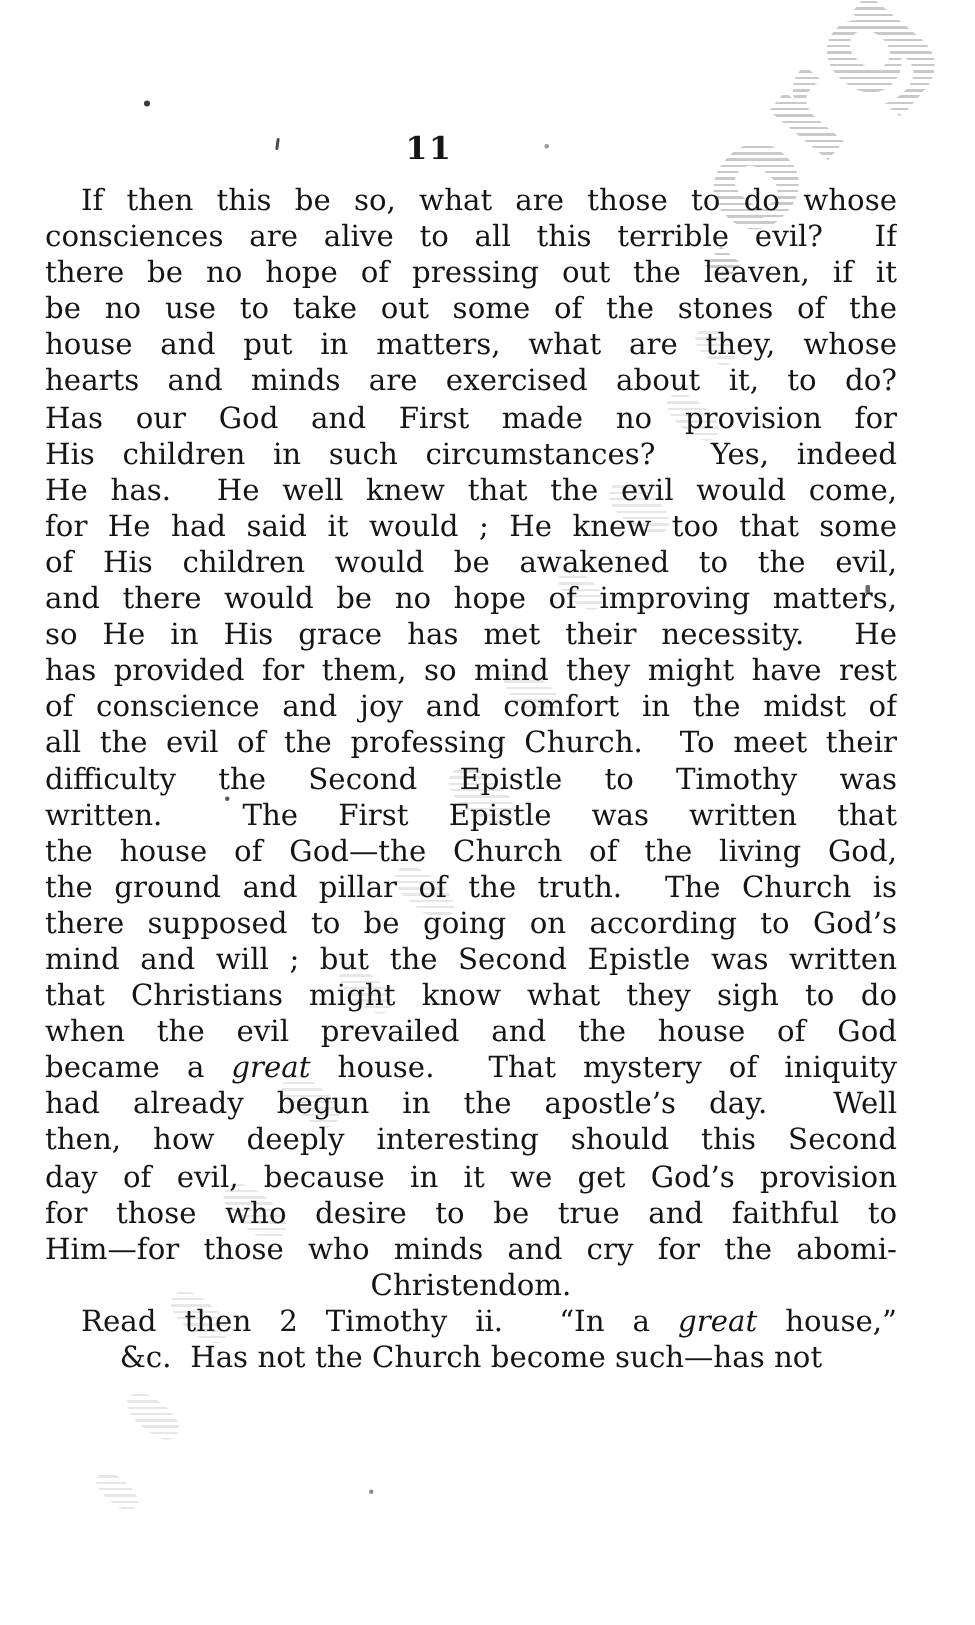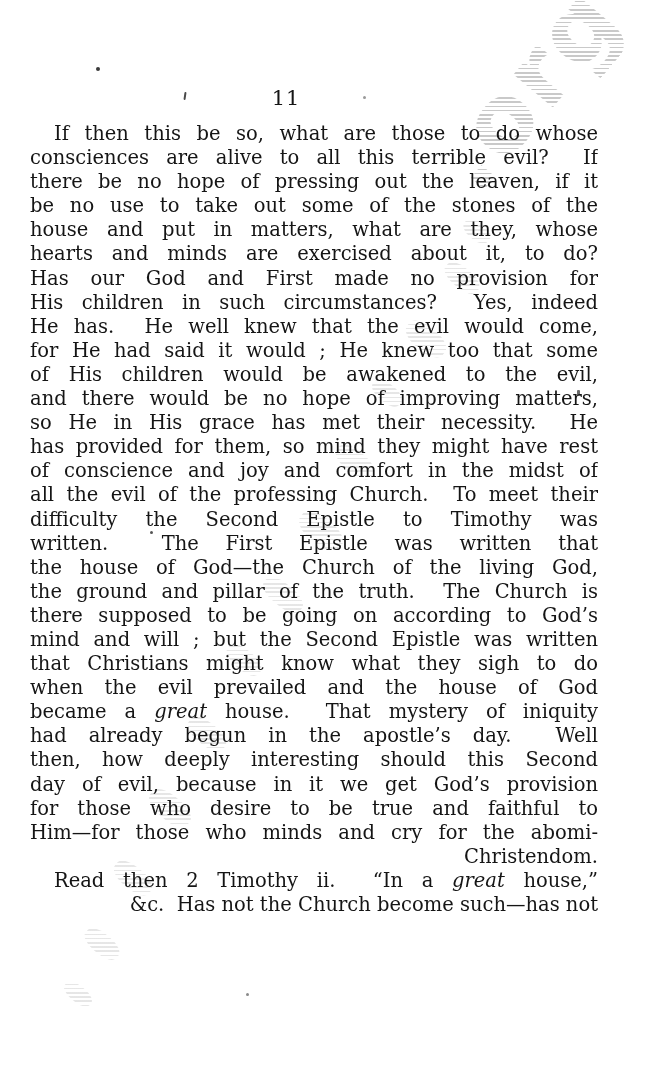--- a/index.html
+++ b/index.html
@@ -43,41 +43,41 @@
 
   
   .speck{position:absolute;border-radius:50%;z-index:1;}
 
   
   .pagenum{
     position:absolute;
     top:86px;left:257px;width:58px;
     text-align:center;
     font-size:21px;
-    font-weight:normal;
+    font-weight:bold;
     letter-spacing:1px;
     z-index:2;
   }
 
   
   .textblock{
     position:absolute;
     left:30px;top:122px;width:568px;
     font-size:19.5px;
     z-index:2;
   }
   .paragraph{margin:0;}
   .line{
     line-height:24.1px;
     height:24.1px;
     overflow:hidden;
     text-align:justify;
   }
   .line::after{content:"";display:inline-block;width:100%;}
-  .line.last{text-align:right;}
+  .line.last{text-align:center;}
   .line.last::after{width:0;}
   .line.indent{text-indent:24px;}
   .line em{font-style:italic;}
 </style>
 </head>
 <body>
 
 <div class="page">
 
   <div class="wm-org">.org</div>

